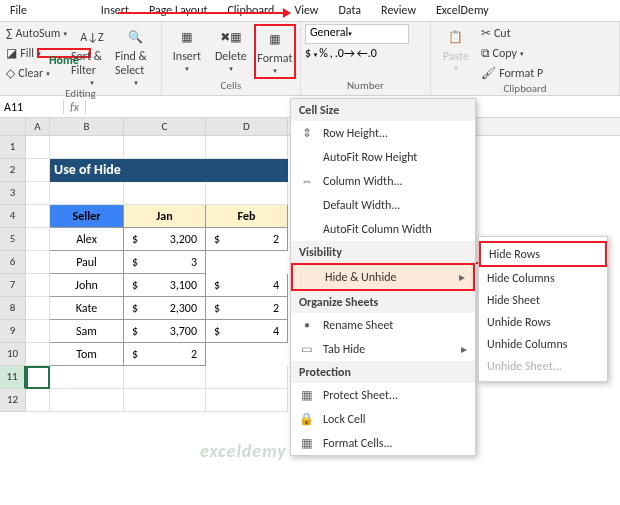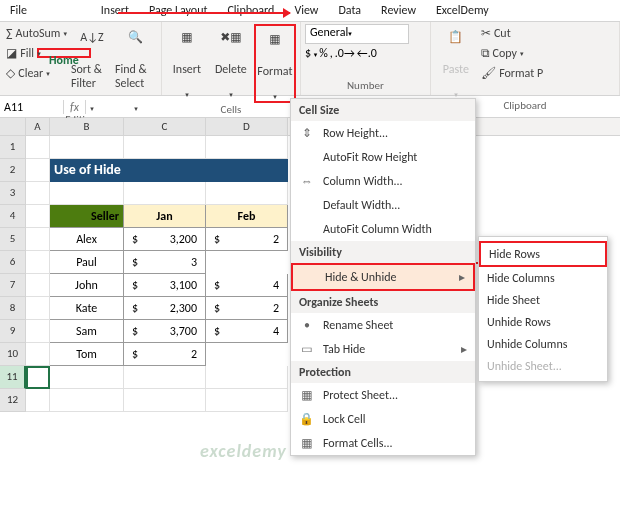--- a/index.html
+++ b/index.html
@@ -6,41 +6,41 @@
   body { background: #fff; width: 620px; height: 505px; position: relative; overflow: hidden; }
   .ribbon-tabs { display: flex; height: 22px; background: #fff; border-bottom: 1px solid #d4d4d4; }
   .ribbon-tab { padding: 3px 10px; font-size: 12px; color: #222; cursor: pointer; }
   .ribbon-tab.active { background: #f3f2f1; color: #217346; font-weight: 700; border: 2px solid #ed1c24; margin-top: 48px; }
   .ribbon-body { display: flex; height: 74px; background: #f3f2f1; border-bottom: 1px solid #d4d4d4; }
   .ribbon-group { display: flex; flex-direction: column; justify-content: space-between; border-right: 1px solid #e1dfdd; padding: 2px 4px; }
   .ribbon-group-content { display: flex; gap: 2px; flex: 1; }
   .ribbon-group-label { text-align: center; font-size: 11px; color: #666; padding-bottom: 1px; }
   .vg { display: flex; flex-direction: column; gap: 2px; font-size: 11px; color: #444; }
   .vg .item { display: flex; align-items: center; gap: 3px; padding: 0 2px; height: 18px; white-space: nowrap; }
-  .big-btn { display: flex; flex-direction: column; align-items: center; width: 42px; padding-top: 2px; gap: 14px; font-size: 11px; color: #444; }
+  .big-btn { display: flex; flex-direction: column; align-items: center; width: 42px; padding-top: 2px; gap: 1px; font-size: 11px; color: #444; }
   .big-btn .ico { width: 22px; height: 22px; display: flex; align-items: center; justify-content: center; }
   .big-btn.format { border: 2px solid #ed1c24; }
   .paste-shade { color: #c2c2c2; }
   .namebox-row { display: flex; height: 22px; border-bottom: 1px solid #d4d4d4; background: #fff; align-items: center; }
   .namebox { width: 64px; border-right: 1px solid #d4d4d4; padding: 0 4px; font-size: 12px; }
   .fx { width: 22px; text-align: center; font-style: italic; color: #777; border-right: 1px solid #d4d4d4; }
   .formula-bar { flex: 1; padding: 0 4px; }
   .grid { position: relative; }
   .col-headers { display: flex; height: 18px; background: #f3f2f1; border-bottom: 1px solid #d4d4d4; }
   .rowhdr-spacer { width: 26px; border-right: 1px solid #d4d4d4; background: #e6e6e6; }
   .colhdr { text-align: center; border-right: 1px solid #d4d4d4; font-size: 11px; color: #333; line-height: 18px; background: #e6e6e6; }
   .colA { width: 24px; } .colB { width: 74px; } .colC { width: 82px; } .colD { width: 82px; }
   .rows { }
   .grid-row { display: flex; height: 23px; }
   .grid-row.sel .rowhdr { background: #cfe8d7; border-right: 2px solid #217346; }
   .rowhdr { width: 26px; text-align: center; font-size: 11px; color: #333; border-right: 1px solid #d4d4d4; border-bottom: 1px solid #d4d4d4; background: #e6e6e6; line-height: 22px; }
   .cell { border-right: 1px solid #e0e0e0; border-bottom: 1px solid #e0e0e0; padding: 0 4px; line-height: 22px; overflow: hidden; white-space: nowrap; }
   .title-row .cell { background: #1f4e78; color: #fff; font-weight: 700; font-size: 14px; text-align: center; border-color: #1f4e78; }
   .hdr-row .cell { font-weight: 700; text-align: center; background: #fef2cb; border-color: #999; }
-  .hdr-row .cell.seller { background: #4d7c0f; text-align: right; }
+  .hdr-row .cell.seller { background: #3b82f6; }
   .data-row .cell { text-align: center; border-color: #999; }
   .data-row .cell.num { text-align: right; padding-right: 8px; }
   .data-row .cell.num::before { content: "$"; float: left; margin-left: 4px; }
   .menu { position: absolute; background: #fff; border: 1px solid #cfcfcf; box-shadow: 2px 2px 6px rgba(0,0,0,.25); font-size: 12px; }
   .menu.format-menu { left: 290px; top: 98px; width: 186px; }
   .menu .section-title { font-weight: 600; padding: 4px 8px; color: #444; background: #f3f2f1; }
   .menu .mitem { display: flex; align-items: center; gap: 8px; padding: 4px 8px; color: #333; white-space: nowrap; }
   .menu .mitem .mico { width: 16px; height: 16px; display: flex; align-items: center; justify-content: center; color: #666; font-size: 12px; flex-shrink: 0; }
   .menu .mitem.hl { background: #fde9d9; border: 2px solid #ed1c24; }
   .menu .mitem .arrow { margin-left: auto; color: #666; }

